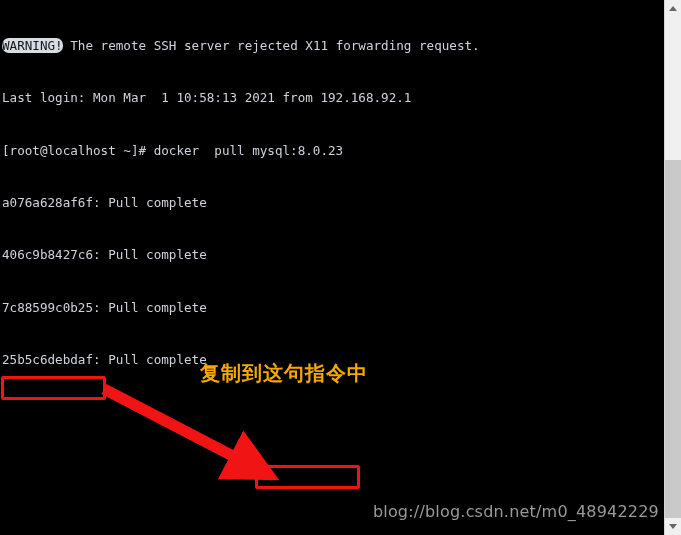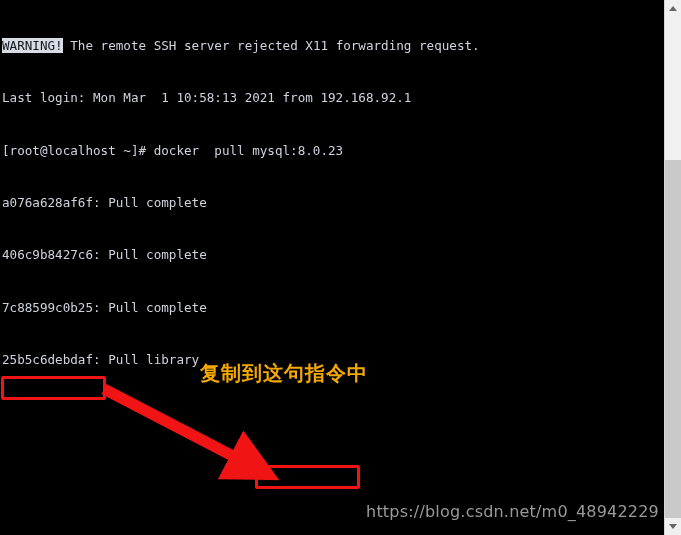--- a/index.html
+++ b/index.html
@@ -29,20 +29,21 @@
     line-height: 17.45px;
     color: #cfd3dc;
     white-space: pre;
     letter-spacing: 0px;
   }
   .line { height: 17.45px; white-space: pre; }
 
   .inv {
     background: #d8dce3;
     color: #11151c;
+    border-radius: 7px;
   }
 
   
   #overlay {
     position: absolute;
     left: 0; top: 0;
     width: 681px; height: 535px;
     pointer-events: none;
   }
   .redbox {
@@ -107,21 +108,21 @@
 
 <div id="screen">
 
   <div id="terminal">
     <div class="line"><span class="inv">WARNING!</span><span> The remote SSH server rejected X11 forwarding request.</span></div>
     <div class="line">Last login: Mon Mar  1 10:58:13 2021 from 192.168.92.1</div>
     <div class="line">[root@localhost ~]# docker  pull mysql:8.0.23</div>
     <div class="line">a076a628af6f: Pull complete</div>
     <div class="line">406c9b8427c6: Pull complete</div>
     <div class="line">7c88599c0b25: Pull complete</div>
-    <div class="line">25b5c6debdaf: Pull library</div>
+    <div class="line">25b5c6debdaf: Pull complete</div>
     
     
     
     
     
     
     
     
     
     
@@ -149,21 +150,21 @@
       </marker>
     </defs>
     <line x1="104" y1="389" x2="252" y2="466" stroke="#f01414" stroke-width="11" marker-end="url(#arrowhead)"></line>
   </svg>
 
   <div class="redbox" id="box-container-id"></div>
   <div class="redbox" id="box-exec-id"></div>
 
   <div class="cn-note" id="note-copy">复制到这句指令中</div>
 
-  <div id="watermark">https://blog.csdn.net/m0_48942229</div>
+  <div id="watermark">blog://blog.csdn.net/m0_48942229</div>
 
   <div id="scrollbar">
     <div class="sb-btn" id="sb-up">
         <span class="sb-arrow"></span>
       </div>
     <div id="sb-thumb"></div>
     <div class="sb-btn" id="sb-down">
         <span class="sb-arrow"></span>
       </div>
   </div>

